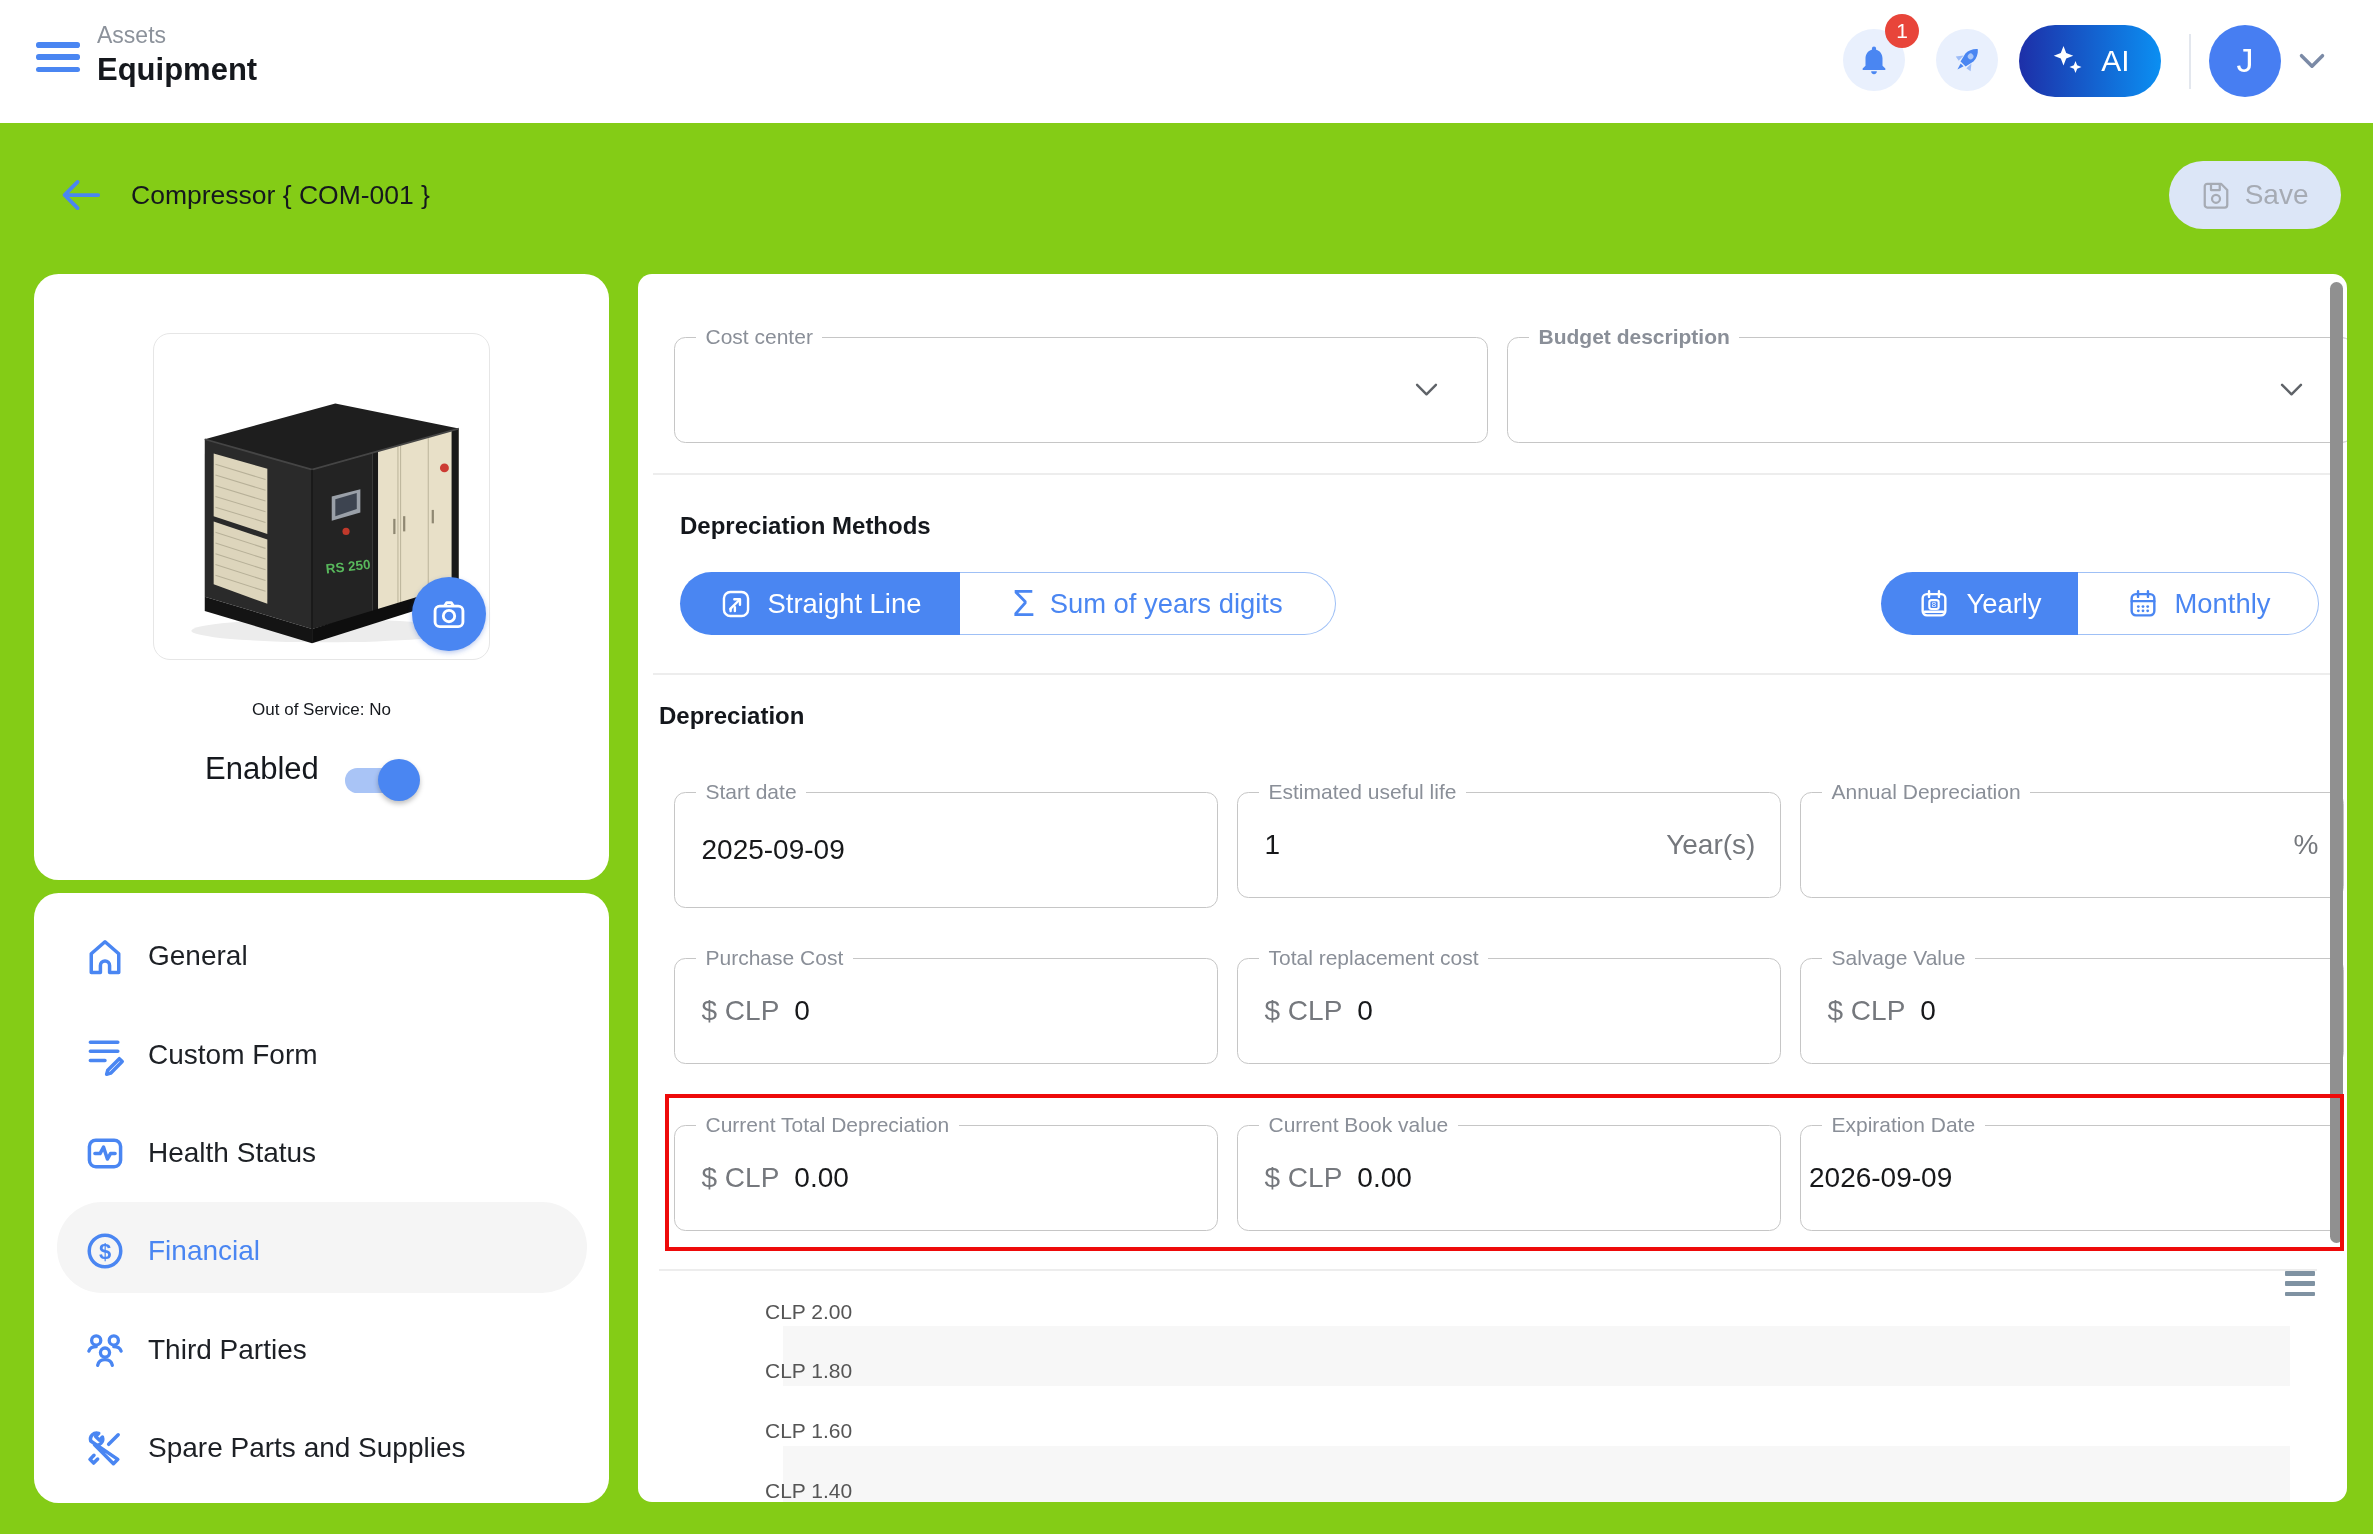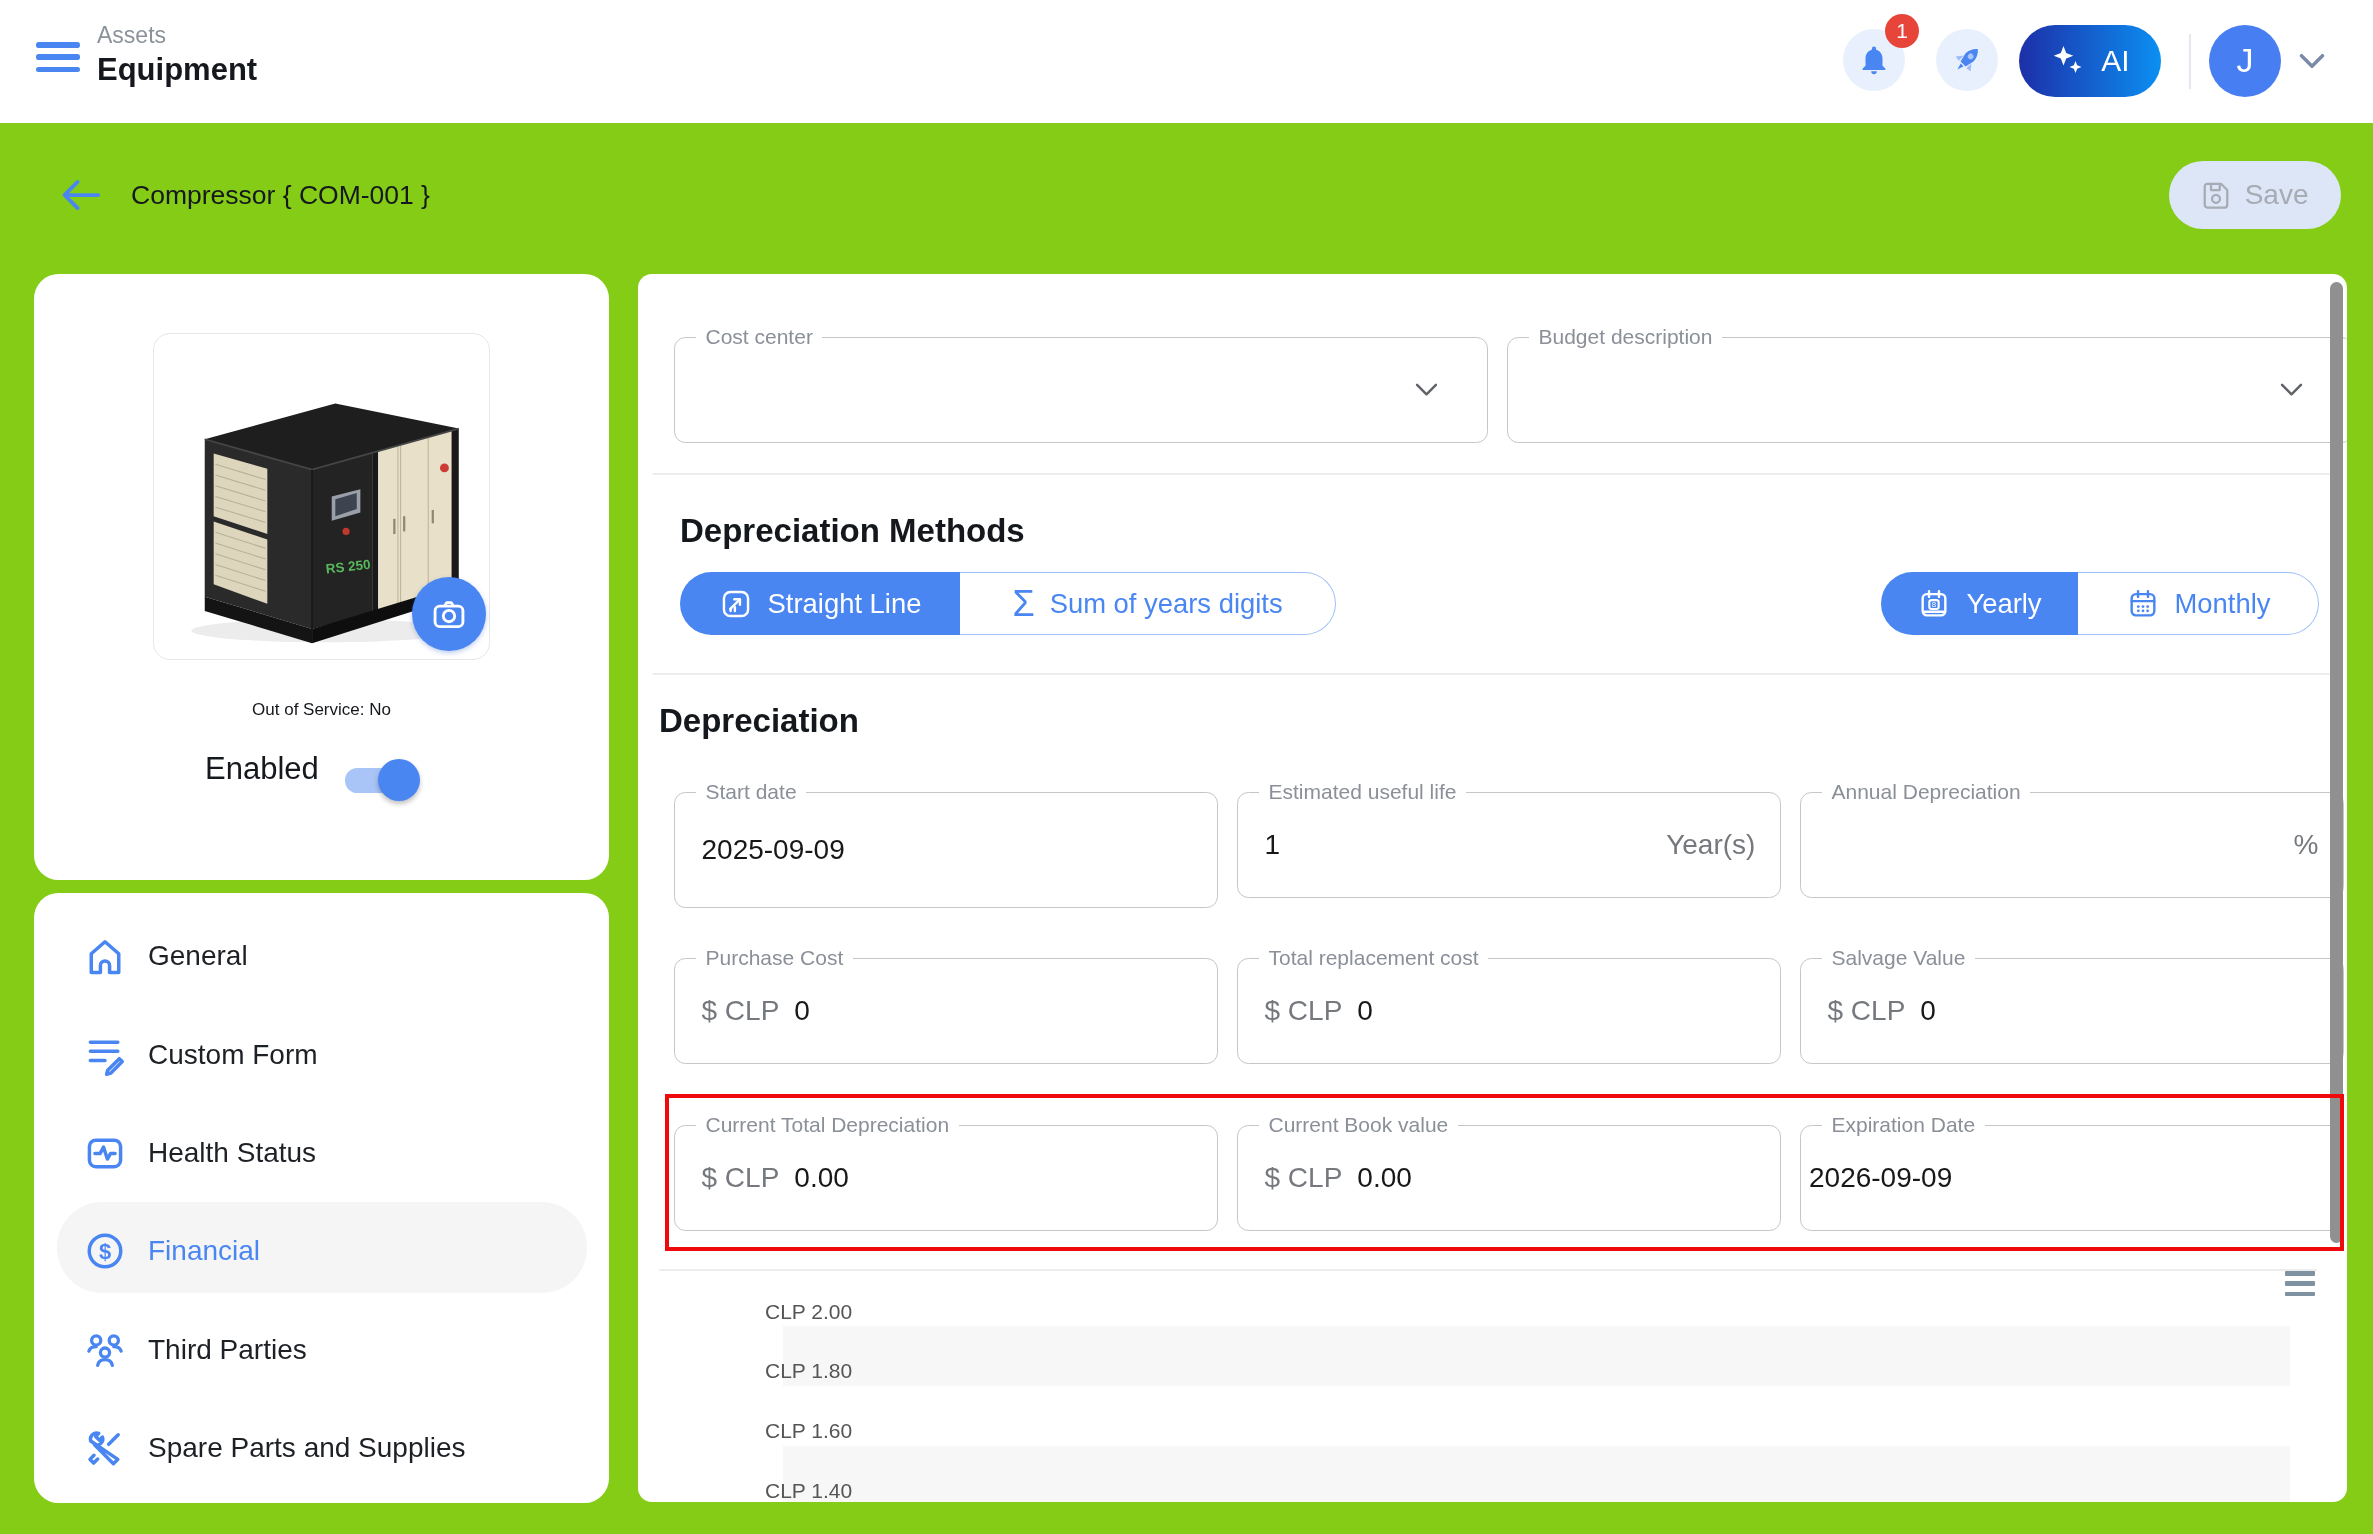--- a/index.html
+++ b/index.html
@@ -52,21 +52,21 @@
   .hr{position:absolute;height:1.9px;background:#ededed;}
 
   .obox{position:absolute;border:1.9px solid #c6c6c6;border-radius:11.4px;box-sizing:border-box;background:#fff;display:flex;align-items:center;padding:0 24.6px 0 26.5px;cursor:text;}
   .obox .olabel{position:absolute;top:-13.2px;left:21px;background:#fff;padding:0 9.5px;font-size:21px;color:#8a8f98;line-height:24.6px;white-space:nowrap;}
   .obox .val{font-size:28px;color:#17181a;}
   .obox .prefix{font-size:28px;color:#75787d;}
   .obox .prefix:not(:empty){margin-right:15px;}
   .obox .suffix{font-size:28px;color:#75787d;margin-left:auto;}
   .obox .sel-chev{position:absolute;right:49px;top:50%;margin-top:-6.6px;}
 
-  .sec-heading{position:absolute;font-size:33px;font-weight:600;color:#14171c;}
+  .sec-heading{position:absolute;font-size:24px;font-weight:600;color:#14171c;}
 
   .seg{position:absolute;top:298px;height:63px;display:flex;}
   .seg-btn{display:flex;align-items:center;justify-content:center;gap:15px;font-size:27.4px;box-sizing:border-box;cursor:pointer;}
   .seg-on{background:#4a86f2;color:#fff;border-radius:32px 0 0 32px;}
   .seg-off{background:#fff;color:#4a86f2;border:1.9px solid #9fc0f6;border-left:none;border-radius:0 32px 32px 0;}
   .sigma{font-size:36px;line-height:36px;color:#4a86f2;font-weight:400;}
 
   .annotation-rect{position:absolute;left:665px;top:1094px;width:1679px;height:157px;border:4.7px solid #ee0a0a;box-sizing:border-box;z-index:60;pointer-events:none;}
 
   .ctx-icon{position:absolute;left:1647px;top:997px;width:30px;cursor:pointer;}
@@ -258,21 +258,21 @@
   </div>
 
   <div class="card panel">
 
     <div class="obox" style="left:36px;top:63px;width:814px;height:106px;">
       <span class="olabel">Cost center</span>
       <svg class="sel-chev" width="23" height="13.2" viewBox="0 0 24 14">
           <polyline points="2,2 12,12 22,2" fill="none" stroke="#5f6368" stroke-width="2.6" stroke-linecap="round" stroke-linejoin="round"></polyline>
         </svg>
     </div>
-    <div class="obox" style="left:869px;top:63px;width:846px;height:106px;">
+    <div class="obox" style="left:869px;top:63px;width:846px;height:106px;font-weight:bold;">
       <span class="olabel">Budget description</span>
       <svg class="sel-chev" width="23" height="13.2" viewBox="0 0 24 14">
           <polyline points="2,2 12,12 22,2" fill="none" stroke="#5f6368" stroke-width="2.6" stroke-linecap="round" stroke-linejoin="round"></polyline>
         </svg>
     </div>
 
     <div class="hr" style="left:15px;top:199px;width:1679px;"></div>
 
     <div class="sec-heading" style="left:42px;top:238px;">Depreciation Methods</div>
 

